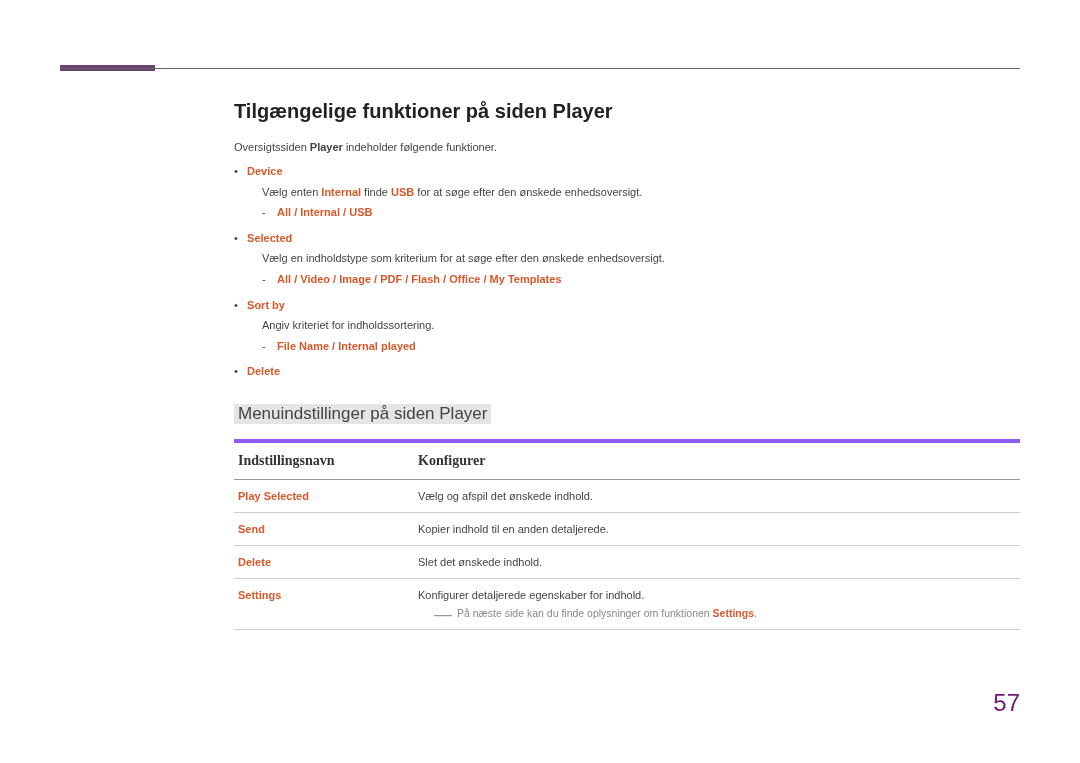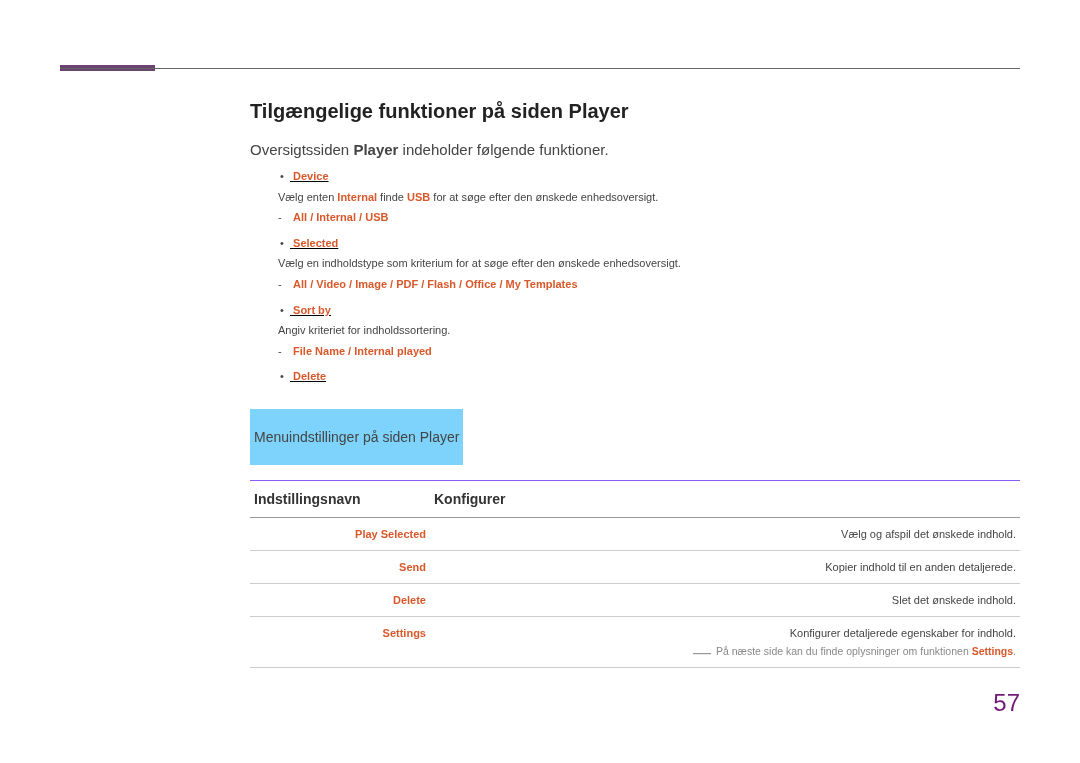--- a/index.html
+++ b/index.html
@@ -26,45 +26,44 @@
       position: absolute;
       top: 65px;
       left: 60px;
       width: 95px;
       height: 6px;
       background: #6b4370;
     }
     .content {
       position: absolute;
       top: 100px;
-      left: 250px;
+      left: 234px;
       right: 60px;
     }
     .main-title {
       font-size: 20px;
       font-weight: bold;
       color: #222;
       margin-bottom: 18px;
     }
     .intro-line {
-      font-size: 15px;
+      font-size: 11px;
       color: #444;
       margin-bottom: 10px;
     }
     .intro-line .bold {
       font-weight: bold;
     }
     .feature-list {
       font-size: 11px;
       line-height: 1.6;
     }
     .bullet-item {
-      margin-left: 30px;
+      margin-left: 0;
       margin-bottom: 3px;
-      text-decoration: underline;
     }
     .bullet {
       display: inline-block;
       width: 10px;
       color: #444;
     }
     .orange {
       color: #d9582a;
       font-weight: bold;
     }
@@ -77,54 +76,54 @@
       margin-left: 28px;
       margin-bottom: 8px;
     }
     .dash {
       display: inline-block;
       width: 12px;
       color: #444;
     }
     .section-title {
       display: inline-block;
-      font-size: 14px;
-      color: #444;
-      background: #7dd3fc;
-      padding: 20px 4px;
+      font-size: 17px;
+      color: #444;
+      background: #e5e5e5;
+      padding: 0 4px;
       margin-top: 20px;
       margin-bottom: 15px;
     }
     .table {
       width: 100%;
       border-collapse: collapse;
     }
     .table-header {
-      border-top: 1px solid #8b5cf6;
+      border-top: 4px solid #8b5cf6;
       border-bottom: 1px solid #999;
+      font-family: Liberation Serif, serif;
     }
     .table-header th {
       text-align: left;
       font-size: 14px;
       font-weight: bold;
       color: #333;
       padding: 10px 4px;
     }
     .table-header th:first-child {
       width: 180px;
     }
     .table-row {
       border-bottom: 1px solid #ccc;
     }
     .table-row td {
       font-size: 11px;
       padding: 10px 4px;
       color: #444;
       vertical-align: top;
-      text-align: right;
     }
     .table-row td:first-child {
       color: #d9582a;
       font-weight: bold;
     }
     .settings-note {
       margin-left: 16px;
       padding-top: 6px;
       font-size: 10.5px;
       color: #888;

